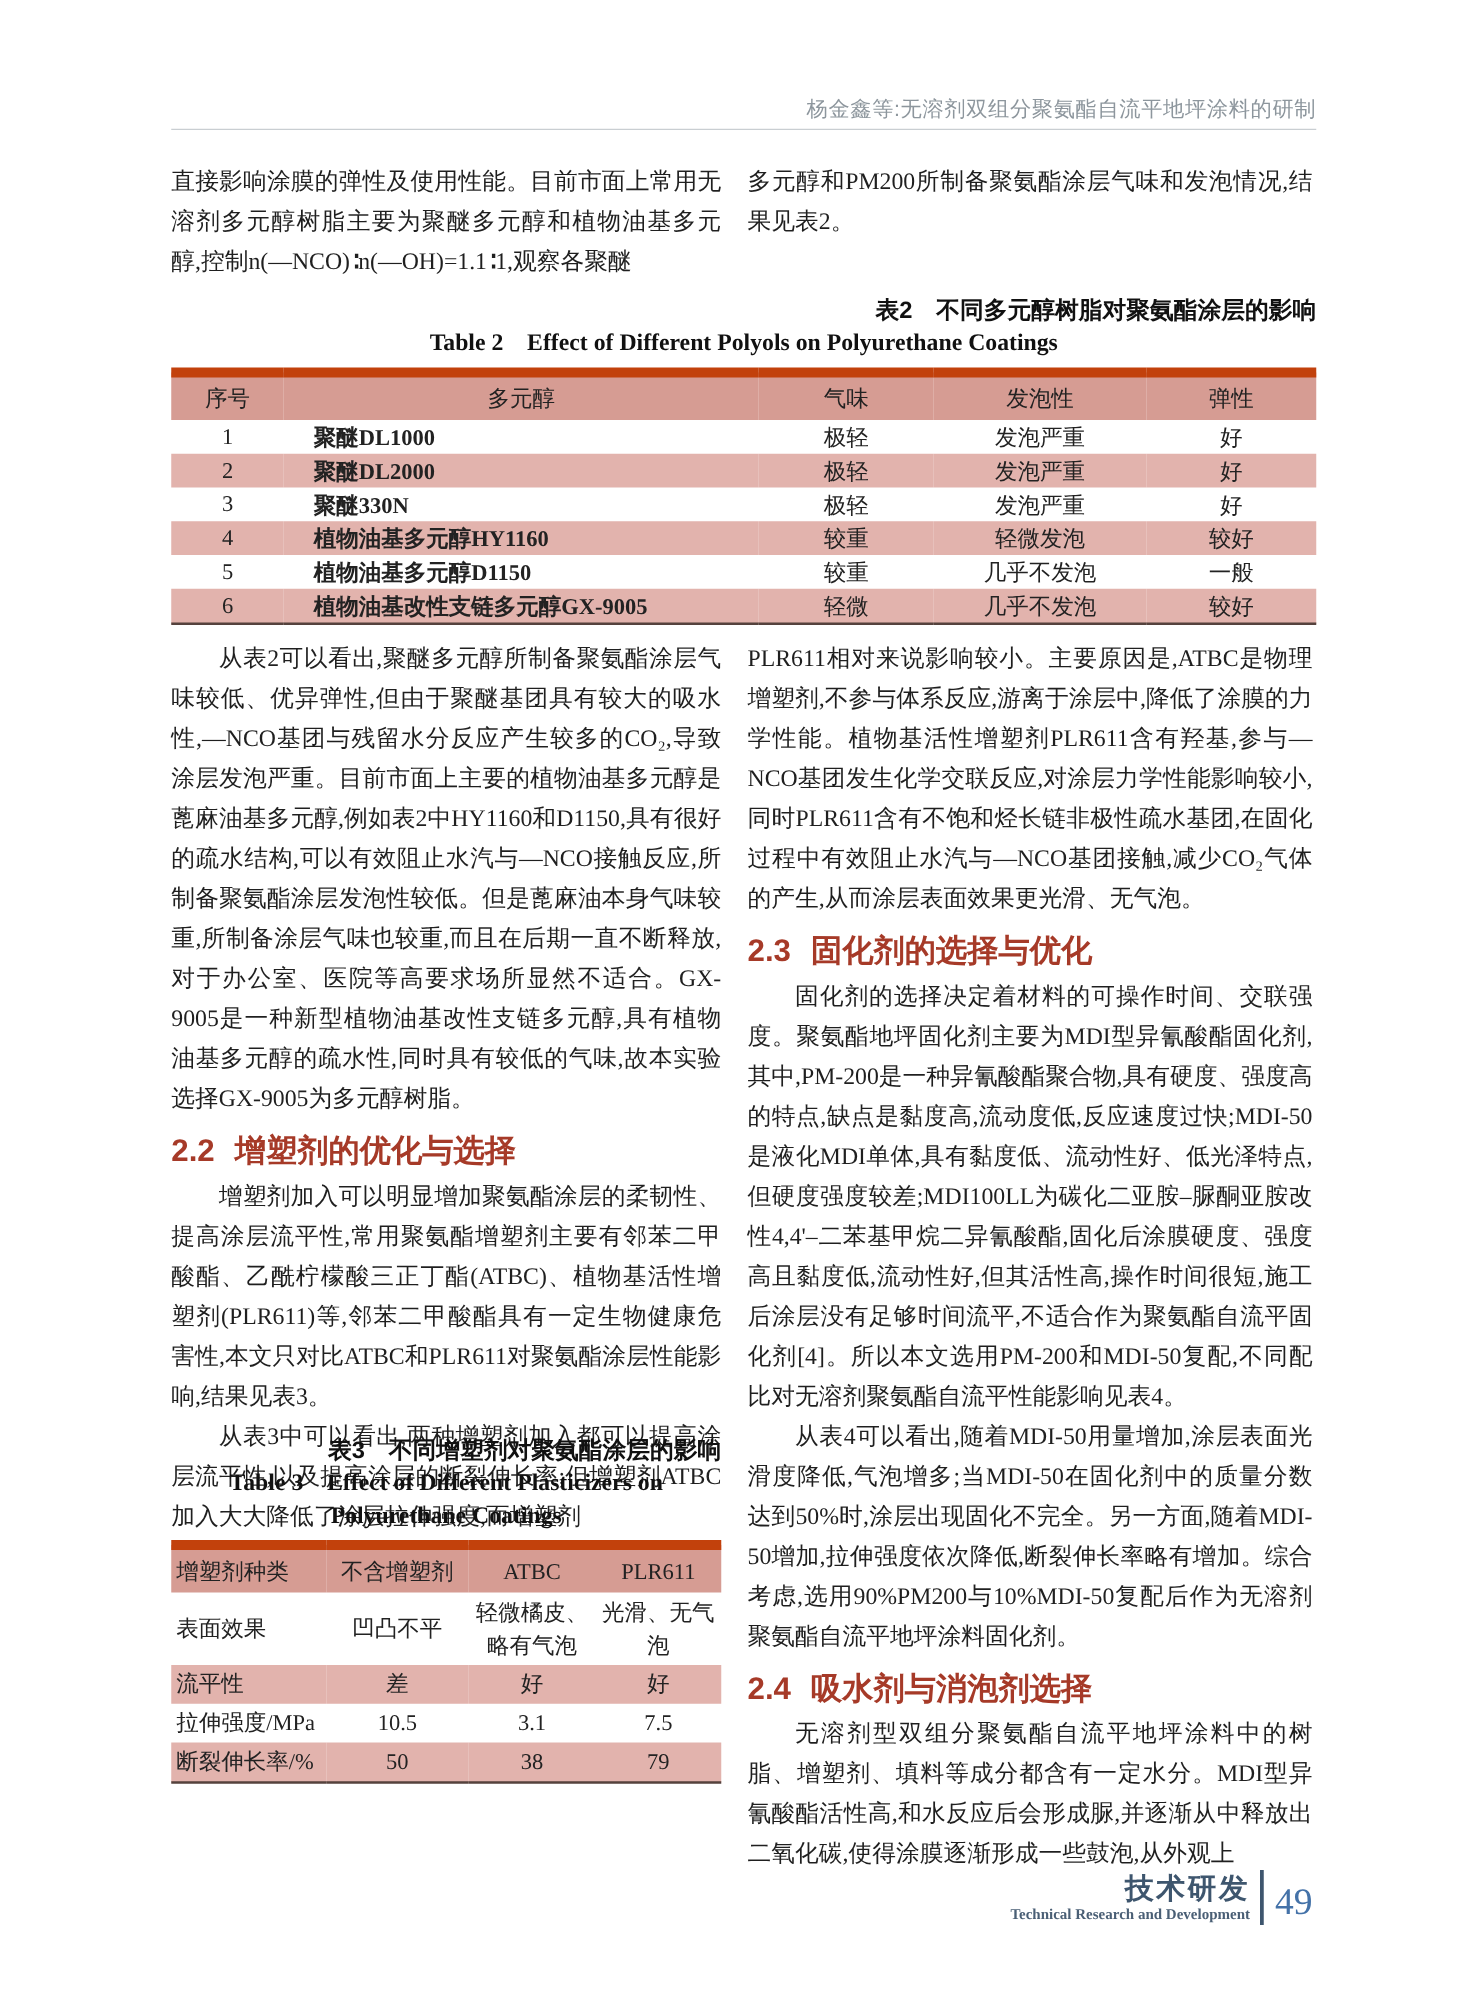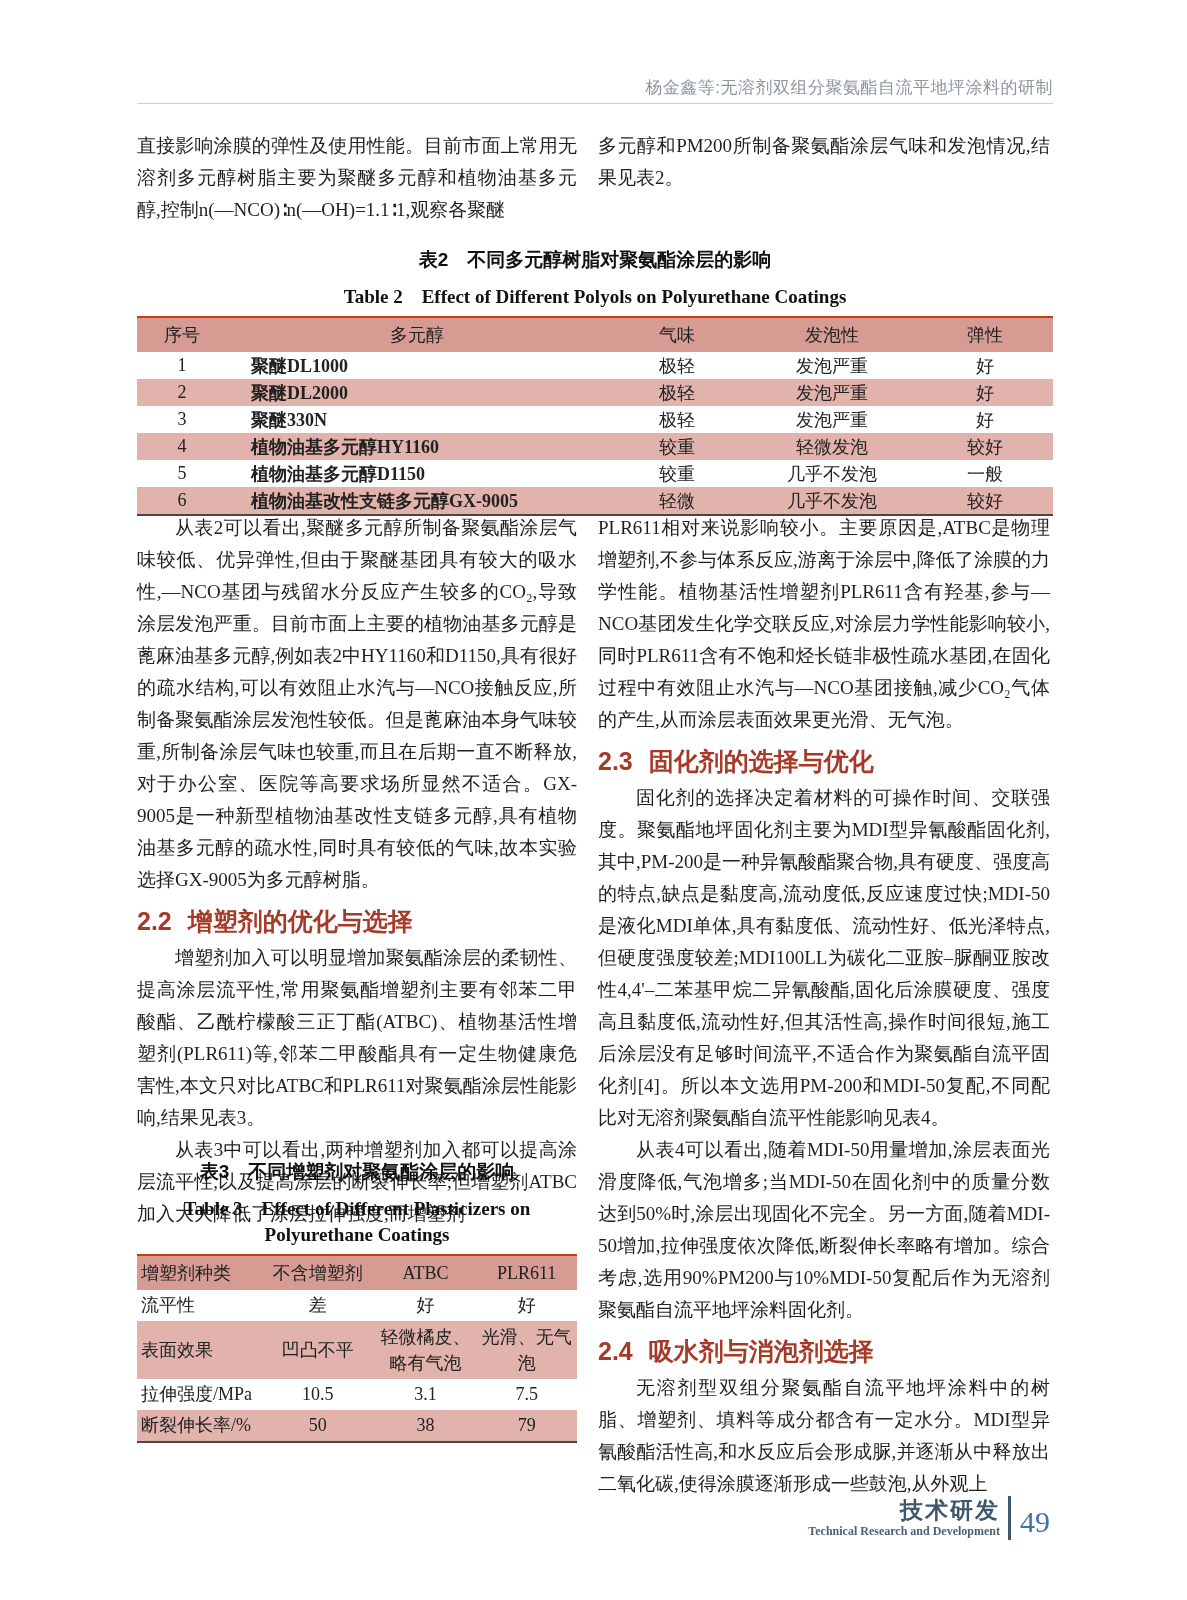--- a/index.html
+++ b/index.html
@@ -35,31 +35,31 @@
     font-size:25px;line-height:30px;
     color:#a63a28;font-weight:bold;
     font-family:"Liberation Sans","DejaVu Sans",sans-serif;
     text-indent:0;text-align:left;
   }
   h3.sec .sec-num{margin-right:16px;}
   
   .tbl-block{position:absolute;}
   #table2-block{top:236px;left:137px;width:916px;}
   .tbl-title-cn{
-    text-align:center;font-weight:bold;font-size:19px;line-height:26px;margin:11px;
+    text-align:right;font-weight:bold;font-size:19px;line-height:26px;margin:0;
     font-family:"Liberation Sans","DejaVu Sans",sans-serif;color:#111;
   }
   .tbl-title-en{
     text-align:center;font-weight:bold;font-size:19px;line-height:26px;margin:0 0 6px 0;
     font-family:"Liberation Serif","DejaVu Serif",serif;color:#111;
   }
   table.data{
     width:100%;border-collapse:collapse;table-layout:fixed;
     font-size:18px;color:#222;
-    border-top:2px solid #c2410c;border-bottom:2px solid #55423d;
+    border-top:8px solid #c2410c;border-bottom:2px solid #55423d;
   }
   table.data th{
     background:#d69c93;font-weight:normal;
     height:34px;padding:0 4px;text-align:center;
   }
   table.data td{height:27px;padding:0 4px;text-align:center;}
   table.data tbody tr:nth-child(even){background:#e2b3ad;}
   
   #table2 col.c0{width:90px;} #table2 col.c1{width:380px;}
   #table2 col.c2{width:140px;} #table2 col.c3{width:170px;} #table2 col.c4{width:136px;}
@@ -187,30 +187,30 @@
         <thead>
           <tr>
             <th class="rowhead">增塑剂种类</th>
             <th>不含增塑剂</th>
             <th>ATBC</th>
             <th>PLR611</th>
           </tr>
         </thead>
         <tbody>
           <tr>
+            <td class="rowhead">表面效果</td>
+            <td class="wrap">凹凸不平</td>
+            <td class="wrap">轻微橘皮、略有气泡</td>
+            <td class="wrap">光滑、无气泡</td>
+          </tr>
+          <tr>
             <td class="rowhead">流平性</td>
             <td>差</td>
             <td>好</td>
             <td>好</td>
-          </tr>
-          <tr>
-            <td class="rowhead">表面效果</td>
-            <td class="wrap">凹凸不平</td>
-            <td class="wrap">轻微橘皮、略有气泡</td>
-            <td class="wrap">光滑、无气泡</td>
           </tr>
           <tr>
             <td class="rowhead">拉伸强度/MPa</td>
             <td>10.5</td>
             <td>3.1</td>
             <td>7.5</td>
           </tr>
           <tr>
             <td class="rowhead">断裂伸长率/%</td>
             <td>50</td>

